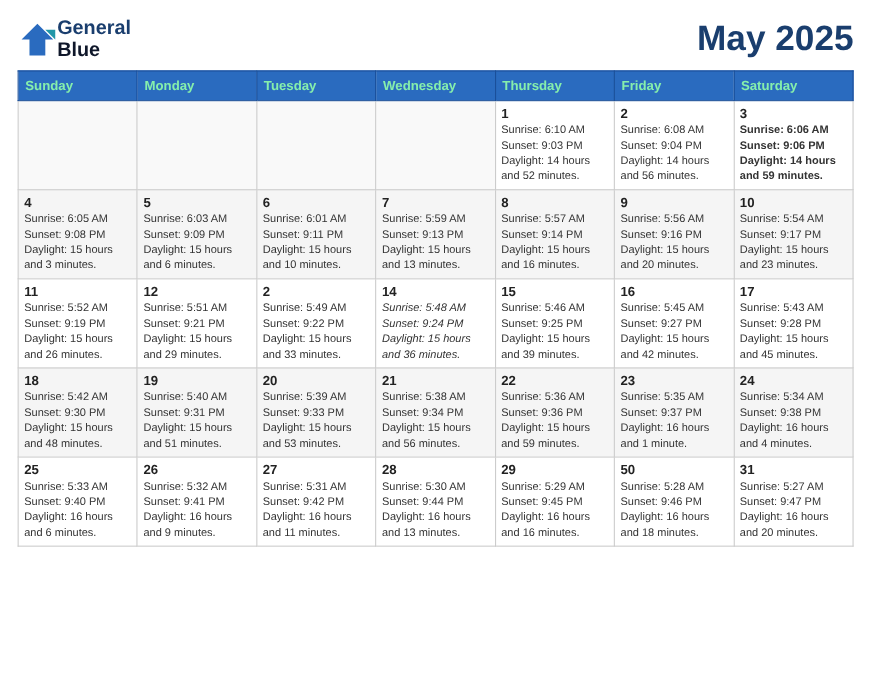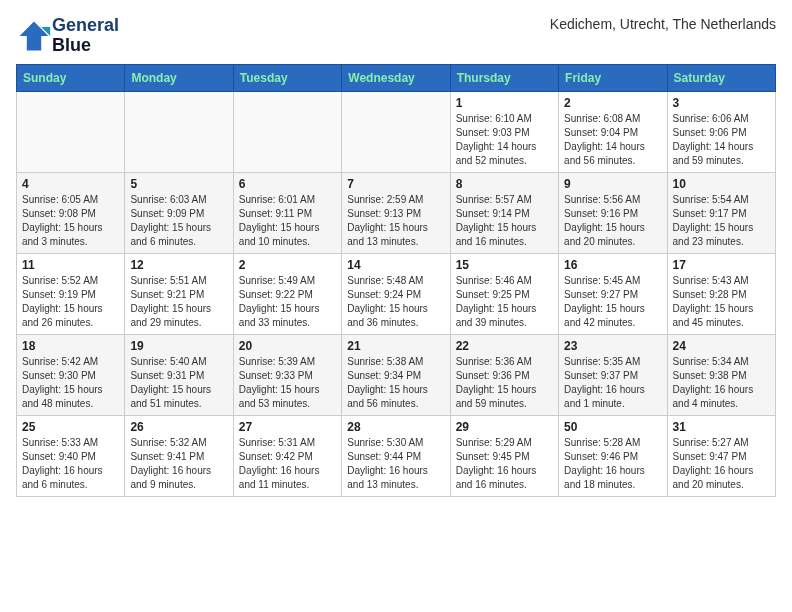--- a/index.html
+++ b/index.html
@@ -95,21 +95,21 @@
     <svg class="logo-icon" viewBox="0 0 40 40">
       <polygon points="20,4 36,20 28,20 28,36 12,36 12,20 4,20" fill="#2a6bbf"></polygon>
       <polygon points="28,10 38,10 38,20" fill="#2196a8"></polygon>
     </svg>
     <div class="logo-text">
       <div>General</div>
       <div><span>Blue</span></div>
     </div>
   </div>
   <div class="title-area">
-    <div class="location">Kedichem, Utrecht, The Netherlands</div>
+    <div class="month-title">May 2025</div>
   </div>
 </div>
 
 <table>
   <thead>
     <tr>
     <th>Sunday</th>
         <th>Monday</th>
         <th>Tuesday</th>
         <th>Wednesday</th>
@@ -133,21 +133,21 @@
         </td>
         <td>
           <span class="day-number">2</span>
           <div class="day-content" style="white-space: pre-line;">Sunrise: 6:08 AM
 Sunset: 9:04 PM
 Daylight: 14 hours
 and 56 minutes.</div>
         </td>
         <td>
           <span class="day-number">3</span>
-          <div class="day-content" style="white-space: pre-line;">Sunrise: 6:06 AM
+          <div class="day-content" style="white-space: pre-line; font-weight: bold;">Sunrise: 6:06 AM
 Sunset: 9:06 PM
 Daylight: 14 hours
 and 59 minutes.</div>
         </td>
       </tr>
       <tr>
         <td>
           <span class="day-number">4</span>
           <div class="day-content" style="white-space: pre-line;">Sunrise: 6:05 AM
 Sunset: 9:08 PM
@@ -163,21 +163,21 @@
         </td>
         <td>
           <span class="day-number">6</span>
           <div class="day-content" style="white-space: pre-line;">Sunrise: 6:01 AM
 Sunset: 9:11 PM
 Daylight: 15 hours
 and 10 minutes.</div>
         </td>
         <td>
           <span class="day-number">7</span>
-          <div class="day-content" style="white-space: pre-line;">Sunrise: 2:59 AM
+          <div class="day-content" style="white-space: pre-line;">Sunrise: 5:59 AM
 Sunset: 9:13 PM
 Daylight: 15 hours
 and 13 minutes.</div>
         </td>
         <td>
           <span class="day-number">8</span>
           <div class="day-content" style="white-space: pre-line;">Sunrise: 5:57 AM
 Sunset: 9:14 PM
 Daylight: 15 hours
 and 16 minutes.</div>
@@ -214,21 +214,21 @@
         </td>
         <td>
           <span class="day-number">2</span>
           <div class="day-content" style="white-space: pre-line;">Sunrise: 5:49 AM
 Sunset: 9:22 PM
 Daylight: 15 hours
 and 33 minutes.</div>
         </td>
         <td>
           <span class="day-number">14</span>
-          <div class="day-content" style="white-space: pre-line;">Sunrise: 5:48 AM
+          <div class="day-content" style="white-space: pre-line; font-style: italic;">Sunrise: 5:48 AM
 Sunset: 9:24 PM
 Daylight: 15 hours
 and 36 minutes.</div>
         </td>
         <td>
           <span class="day-number">15</span>
           <div class="day-content" style="white-space: pre-line;">Sunrise: 5:46 AM
 Sunset: 9:25 PM
 Daylight: 15 hours
 and 39 minutes.</div>

